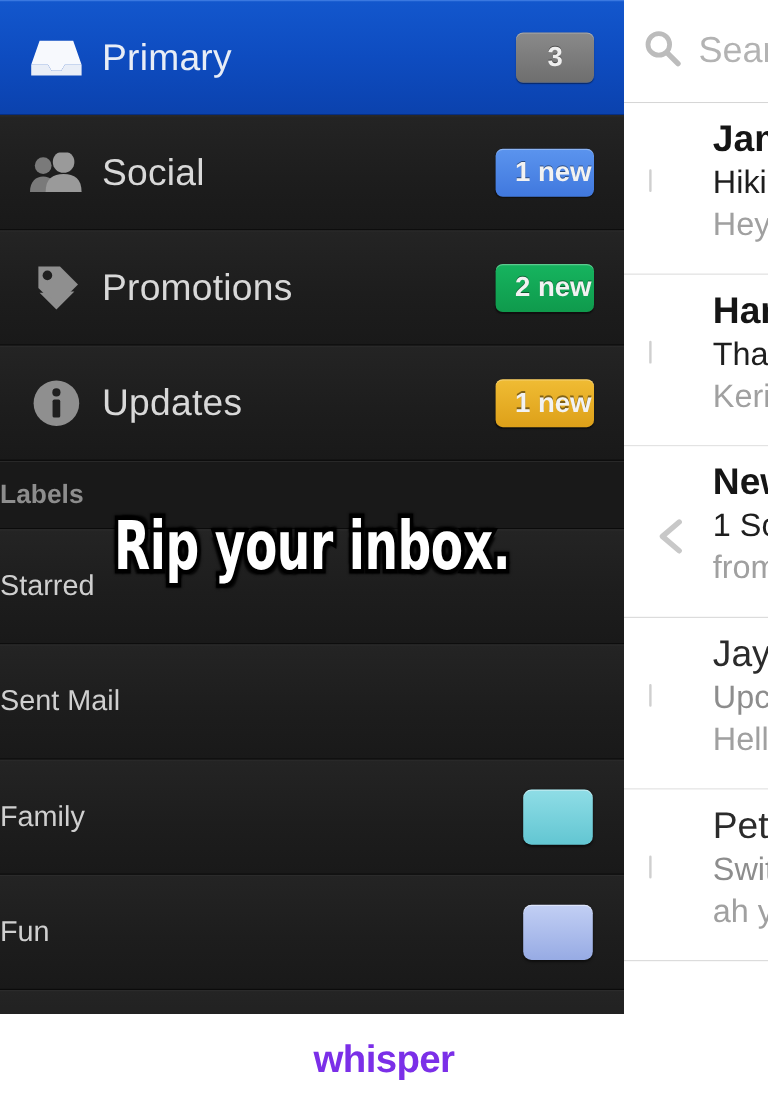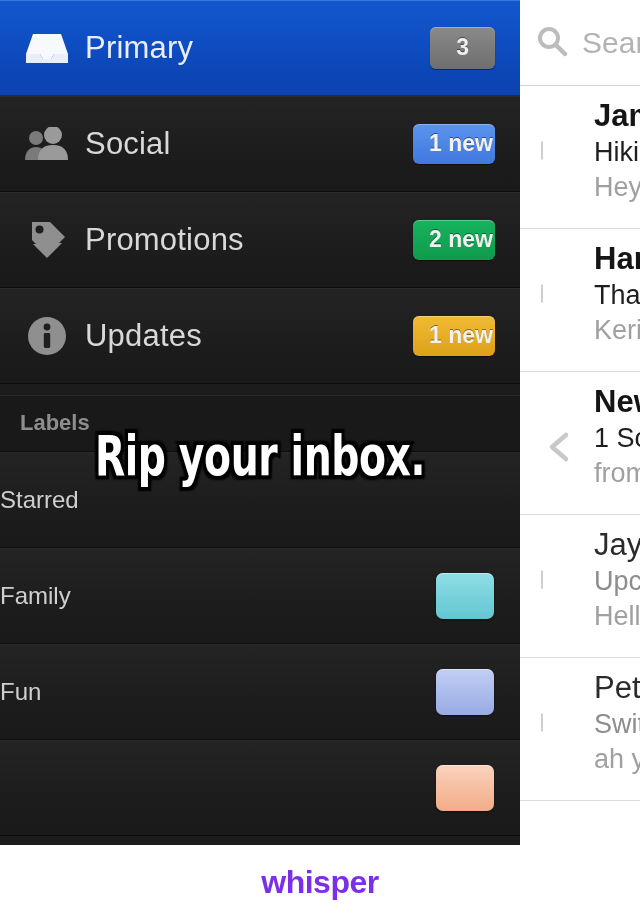--- a/index.html
+++ b/index.html
@@ -84,29 +84,27 @@
   }
   .badge.blue  { background: linear-gradient(to bottom, #5b94ee 0%, #4078de 100%); }
   .badge.green { background: linear-gradient(to bottom, #16b45f 0%, #0f9a4c 100%); margin-left: 26px; }
   .badge.amber { background: linear-gradient(to bottom, #f0bc34 0%, #dda019 100%); }
 
   
   .labels-header {
     height: 57px;
     display: flex;
     align-items: center;
-    padding-left: 20px;
     font-size: 22px;
     font-weight: bold;
     color: #8d8d8d;
     background: #191919;
     border-bottom: 1px solid #0b0b0b;
     box-shadow: inset 0 1px 0 #282828;
     box-sizing: border-box;
-    margin-top: 11px;
   }
   .label-row {
     position: relative;
     height: 96px;
     display: flex;
     align-items: center;
     box-sizing: border-box;
     border-bottom: 1px solid #0b0b0b;
     box-shadow: inset 0 1px 0 #2b2b2b;
     background: linear-gradient(to bottom, #242424 0%, #1d1d1d 55%, #191919 100%);
@@ -300,20 +298,23 @@
       <span class="cat-label">Updates</span>
       <span class="badge amber">1 new</span>
     </div>
 
     <div class="labels-header">Labels</div>
 
     <div class="label-row">
       <span class="label-name">Starred</span>
     </div>
 
+    <div class="label-row">
+      <span class="label-name">Sent Mail</span>
+    </div>
 
     <div class="label-row">
       <span class="label-name">Family</span>
       <span class="swatch" style="background: linear-gradient(to bottom, #8fdde6 0%, #62c6d2 100%);"></span>
     </div>
 
     <div class="label-row">
       <span class="label-name">Fun</span>
       <span class="swatch" style="background: linear-gradient(to bottom, #c2cff4 0%, #97abe4 100%);"></span>
     </div>

